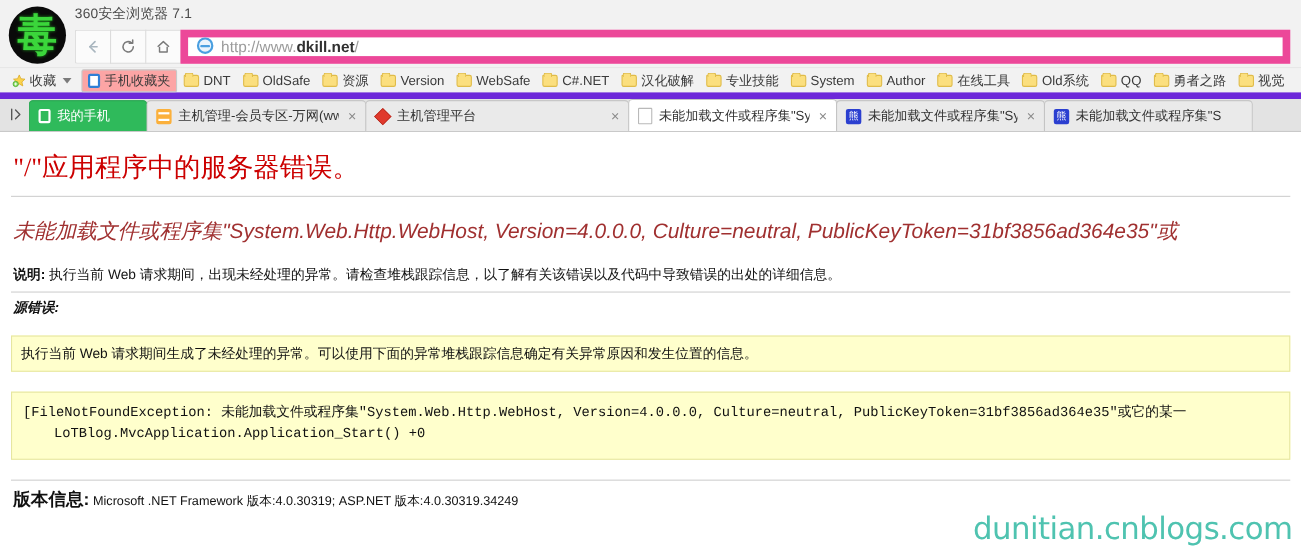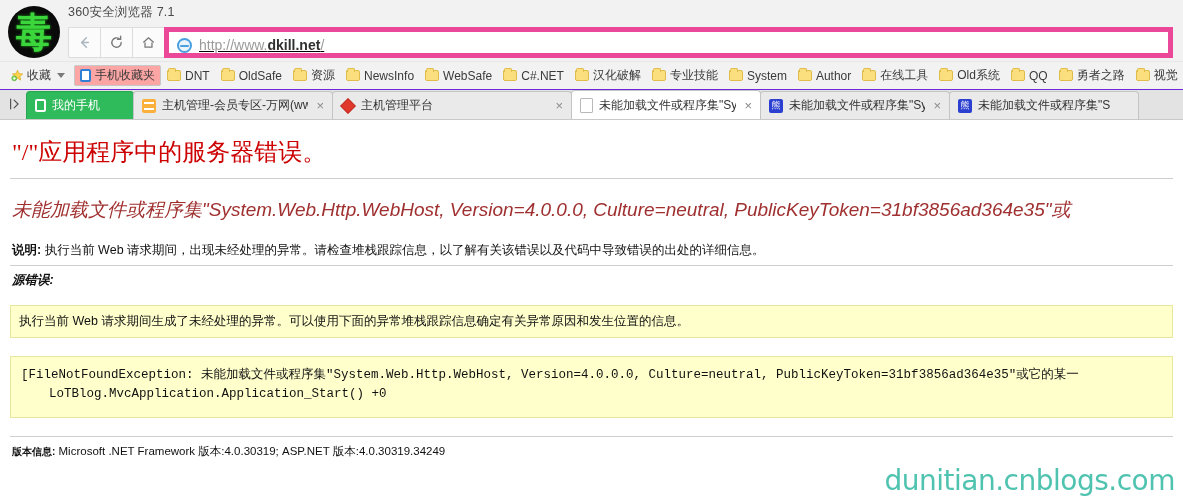--- a/index.html
+++ b/index.html
@@ -57,25 +57,24 @@
     border: 1px solid #dcdcdc;
     border-right: none;
     color: #9aa0a6;
   }
   .nav-btn:first-child { border-radius: 2px 0 0 2px; }
   .nav-btn svg { display:block; }
 
   .urlfield {
     flex: 1;
     background: #ffffff;
-    border: 5px solid #ec4899;
-    display: flex; align-items: flex-end;
+    border: 7px solid #ec4899;
+    display: flex; align-items: flex-start;
     padding: 0 8px;
     gap: 7px;
-    text-decoration: underline;
   }
   .globe {
     width: 15px; height: 15px; border-radius: 50%;
     border: 2px solid #4a9fe0;
     background: #eaf4fc;
     position: relative; flex: none;
   }
   .globe::after {
     content:""; position:absolute; left:1px; top:5px;
     width: 9px; height: 2px; background: #4a9fe0; border-radius:2px;
@@ -87,21 +86,21 @@
   }
   .url-text b { color: #303030; font-weight: 700; }
 
   
   .bookmarks {
     height: 28px;
     background: #f2f2f2;
     display: flex; align-items: center;
     padding-left: 6px;
     gap: 1px;
-    border-bottom: 1px solid #6d28d9;
+    border-bottom: 6px solid #6d28d9;
     overflow: hidden;
     white-space: nowrap;
   }
   .bm {
     display: inline-flex; align-items: center; gap: 4px;
     padding: 2px 5px;
     font-size: 12px; color: #3a3a3a;
     flex: none;
   }
   .bm.fav-root { gap: 3px; }
@@ -276,21 +275,21 @@
   .yellow-box .indent { padding-left: 28px; display:block; }
   .footer-hr {
     border: none; border-top: 1px solid #cfcfcf;
     margin: 18px 0 6px 0;
   }
   .footer-line {
     font-size: 11.5px; color: #111;
     padding: 1px 2px;
     white-space: nowrap;
   }
-  .footer-line b { font-weight: bold; font-size: 10px; margin-top: 27px; }
+  .footer-line b { font-weight: bold; font-size: 16px; margin-top: 27px; }
 
   .watermark {
     position: absolute;
     right: 8px; bottom: 2px;
     font-size: 28px;
     color: #4fc3b0;
     font-family: "DejaVu Sans", "Liberation Sans", sans-serif;
     letter-spacing: -0.5px;
     white-space: nowrap;
     pointer-events: none;
@@ -363,21 +362,21 @@
     <div class="bm">
       <span class="folder-ico"></span>
       <span>OldSafe</span>
     </div>
     <div class="bm">
       <span class="folder-ico"></span>
       <span>资源</span>
     </div>
     <div class="bm">
       <span class="folder-ico"></span>
-      <span>NewsInfo</span>
+      <span>Version</span>
     </div>
     <div class="bm">
       <span class="folder-ico"></span>
       <span>WebSafe</span>
     </div>
     <div class="bm">
       <span class="folder-ico"></span>
       <span>C#.NET</span>
     </div>
     <div class="bm">

